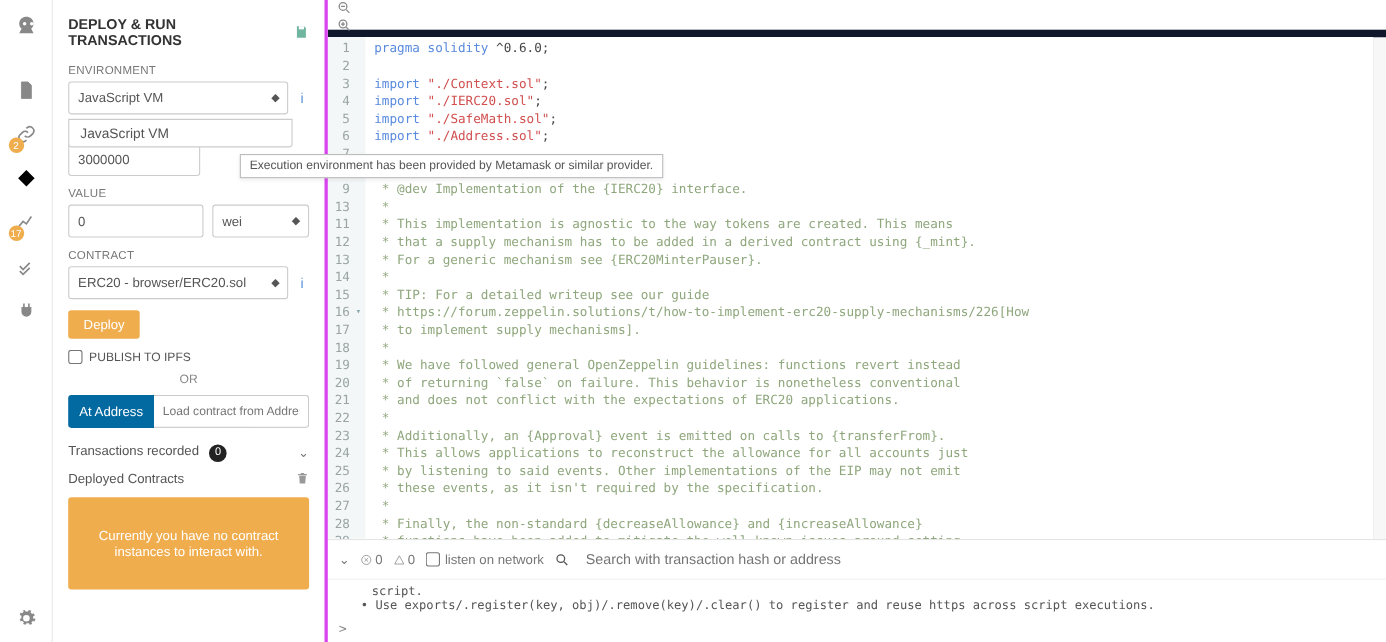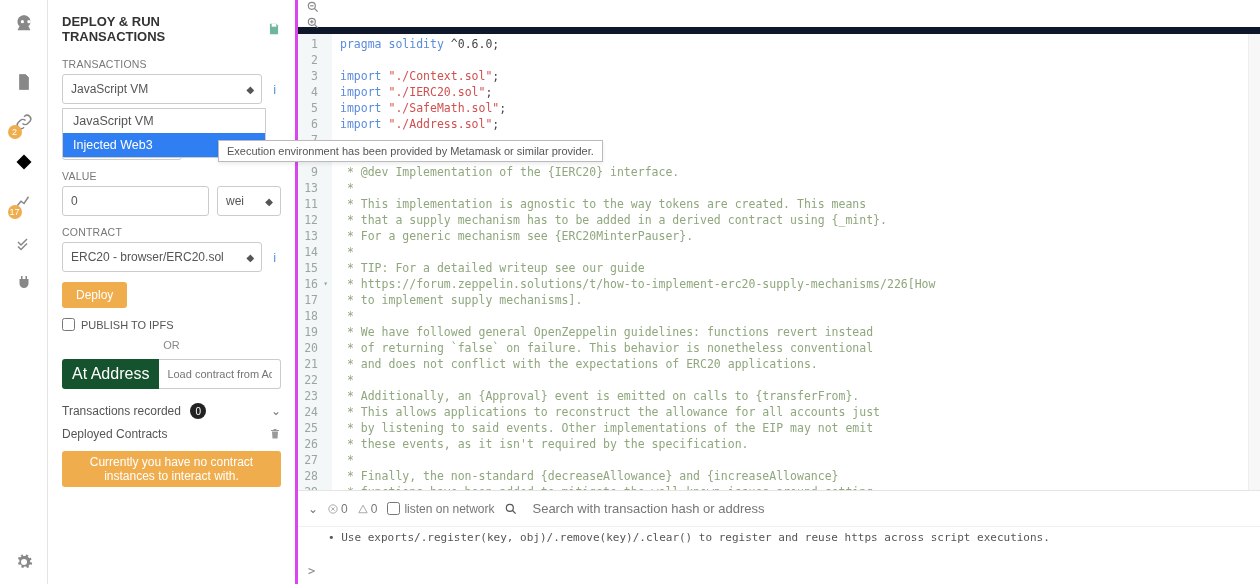--- a/index.html
+++ b/index.html
@@ -18,29 +18,29 @@
 .selwrap { position: relative; width: 100%; }
 .selwrap .caret { position: absolute; right: 8px; top: 50%; transform: translateY(-50%); pointer-events:none; font-size: 10px; color:#555;}
 .info { color: #5796d8; font-size: 13px; cursor: pointer; width: 14px; text-align: center;}
 .dropdown { position: absolute; left: 14px; top: 108px; width: 204px; background: #fff; border: 1px solid #ccc; border-radius: 0 0 3px 3px; z-index: 50;}
 .dropdown .opt { padding: 5px 10px; font-size: 12.5px; color: #555; cursor: pointer;}
 .dropdown .opt.sel { background: #2f7ff3; color: #fff; }
 .tooltip { position: absolute; left: 170px; top: 140px; background: #fff; border: 1px solid #bbb; padding: 4px 8px; font-size: 11px; color: #555; white-space: nowrap; z-index: 60; box-shadow: 0 2px 4px rgba(0,0,0,0.08);}
 .row2 { display: flex; gap: 8px;}
 .row2 .tf { flex: 1;}
 .btn-warn { background: #f0ad4e; color: #fff; border: none; border-radius: 3px; padding: 6px 14px; font-size: 12px; cursor: pointer;}
-.btn-blue { background: #14532d; color: #fff; border: none; border-radius: 3px 0 0 3px; padding: 6px 10px; font-size: 16px; cursor: pointer;}
+.btn-blue { background: #0369a1; color: #fff; border: none; border-radius: 3px 0 0 3px; padding: 6px 10px; font-size: 12px; cursor: pointer;}
 .ckrow { display:flex; align-items:center; gap:6px; margin: 10px 0 4px;}
 .or { text-align: center; color: #888; margin: 8px 0; font-size: 11px;}
 .atrow { display:flex; }
 .atrow input { flex:1; border-radius: 0 3px 3px 0; border-left:none; font-size:11px;}
 .recrow { display:flex; align-items:center; justify-content:space-between; margin: 14px 0 8px; font-size:12px; color:#555;}
 .recrow .pill { background:#222; color:#fff; font-size:10px; width:16px; height:16px; border-radius:8px; display:inline-flex; align-items:center; justify-content:center; margin-left:6px;}
 .deprow { display:flex; justify-content:space-between; align-items:center; font-size: 12px; color:#555; margin-bottom:10px;}
-.notice { background:#f0ad4e; color:#fff; padding: 4px 10px; font-size: 12px; text-align:center; border-radius:3px;}
+.notice { background:#f0ad4e; color:#fff; padding: 28px 10px; font-size: 12px; text-align:center; border-radius:3px;}
 .main { flex:1; display:flex; flex-direction:column; }
 .tabbar { height: 34px; display:flex; align-items:flex-start; border-bottom:7px solid #0f172a; padding-left:8px; gap:2px;flex-direction:column;}
 .tabbar .tool { width:22px; text-align:center; color:#888; cursor:pointer;}
 .tabbar .tool.home { color:#555;}
 .tabbar .tab { display:flex; align-items:center; height:32px; padding: 0 10px; border-top:2px solid transparent; border-left:1px solid transparent; border-right:1px solid transparent; color:#555; font-size:12px; cursor:pointer;}
 .tabbar .tab.active { border-top-color:#a7a7a7; border-left-color:#e4e4e4; border-right-color:#e4e4e4; background:#fff;}
 .tabbar .tab .x { margin-left:8px; color:#999; font-size:12px;}
 .tabbar .rc { margin-left:auto; margin-right:4px; background:#ccc; color:#fff; font-size:10px; padding:2px 6px; border-radius:3px;}
 .editor-wrap { flex:1; display:flex; overflow:hidden; position:relative;}
 .editor { flex:1; display:flex; overflow:auto; font-family: Menlo, Consolas, monospace; font-size: 11.5px; line-height: 16px; background:#fff;}
@@ -118,42 +118,41 @@
     <div class="panel-title">
       <span>DEPLOY &amp; RUN TRANSACTIONS</span>
       <span style="color:#6fb59f;">
         <svg width="14" height="14" viewBox="0 0 24 24">
             <path fill="currentColor" d="M5 3h11l3 3v15H5z"></path>
             <rect x="8" y="3" width="8" height="5" fill="#fff"></rect>
           </svg>
       </span>
     </div>
 
-    <div class="label">TRANSACTIONS</div>
+    <div class="label">ENVIRONMENT</div>
     <div class="fieldrow">
       <div class="selwrap">
         <input class="select" readonly="" value="JavaScript VM" style="">
         <span class="caret">◆</span>
       </div>
       <span class="info">i</span>
     </div>
 
     <div class="dropdown">
       <div class="opt">JavaScript VM</div>
-      <div class="opt sel">Injected Web3</div>
     </div>
     <div class="tooltip">Execution environment has been provided by Metamask or similar provider.</div>
 
     <div class="label">GAS LIMIT</div>
     <input class="tf" style="width: 120px;" value="3000000">
 
     <div class="label">VALUE</div>
     <div class="row2">
       <input class="tf" value="0" style="">
-      <div class="selwrap" style="width:64px">
+      <div class="selwrap" style="width:88px">
         <input class="select" readonly="" value="wei" style="">
         <span class="caret">◆</span>
       </div>
     </div>
 
     <div class="label">CONTRACT</div>
     <div class="fieldrow">
       <div class="selwrap">
         <input class="select" readonly="" value="ERC20 - browser/ERC20.sol" style="">
         <span class="caret">◆</span>
@@ -284,18 +283,19 @@
         </span>
         <span style="color:#555;">
           <svg width="14" height="14" viewBox="0 0 24 24">
               <circle cx="10" cy="10" r="6" stroke="#555" stroke-width="2" fill="none"></circle>
               <line x1="15" y1="15" x2="20" y2="20" stroke="#555" stroke-width="2"></line>
             </svg>
         </span>
         <input class="search" placeholder="Search with transaction hash or address" style="">
       </div>
       <div class="cbody">
+        <div style="margin-left:10px;">script.</div>
         <div class="bullet">Use exports/.register(key, obj)/.remove(key)/.clear() to register and reuse https across script executions.</div>
       </div>
       <div class="cprompt">&gt;</div>
     </div>
   </div>
 </div>
 
 </body></html>

